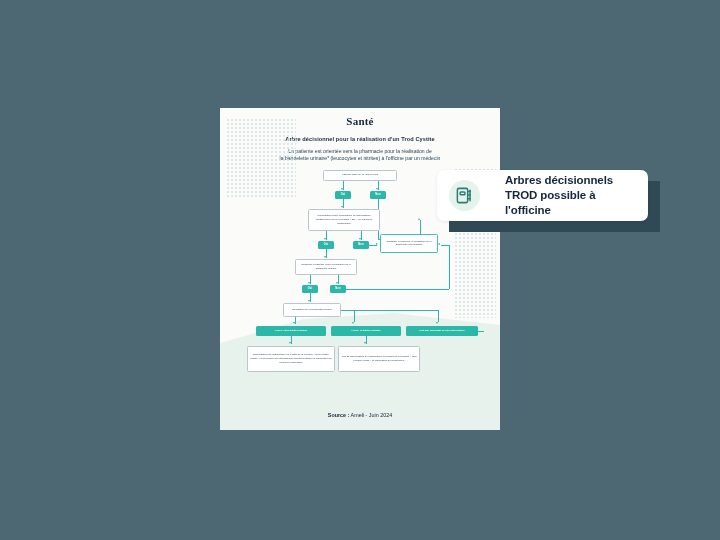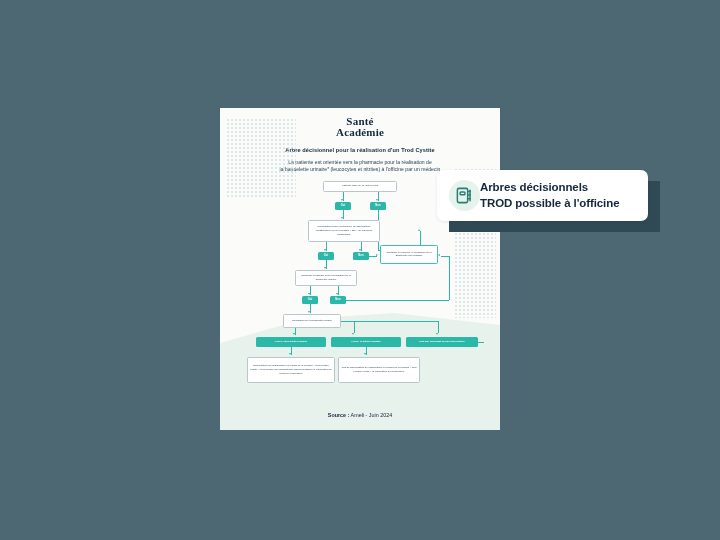--- a/index.html
+++ b/index.html
@@ -90,21 +90,21 @@
 
   
   #cardshadow {
     position: absolute; left: 449px; top: 181px;
     width: 211px; height: 51px; background: #2f4a55;
   }
   #card {
     position: absolute; left: 437px; top: 170px;
     width: 211px; height: 51px; background: #ffffff;
     border-radius: 7px; display: flex; align-items: center;
-    padding: 0 12px; gap: 0;
+    padding: 0 12px; gap: 25px;
     box-shadow: 0 1px 3px rgba(20,39,60,.10);
   }
   .iconcircle {
     width: 31px; height: 31px; border-radius: 50%; background: #e6f3ec;
     display:flex; align-items:center; justify-content:center; flex: 0 0 31px;
   }
   .cardtext { color: #14273c; font-size: 11.5px; font-weight: bold;
               line-height: 1.33; letter-spacing: -.1px; }
 </style>
 </head>
@@ -113,21 +113,20 @@
 <div id="stage">
 
   <div id="page">
     <div class="pagebody">
       <div class="wave"></div>
       <div class="dots"></div>
       <div class="dots r"></div>
 
       <div class="logo">
         <div class="l1">Santé</div>
-        <div class="l2">Académie</div>
       </div>
 
       <div class="doctitle">Arbre décisionnel pour la réalisation d'un Trod Cystite</div>
       <div class="docsub">
         <span>La patiente est orientée vers la pharmacie pour la réalisation de</span><br>
         <span>la bandelette urinaire* (leucocytes et nitrites) à l'officine par un médecin</span>
       </div>
 
       <div class="flow">
 

